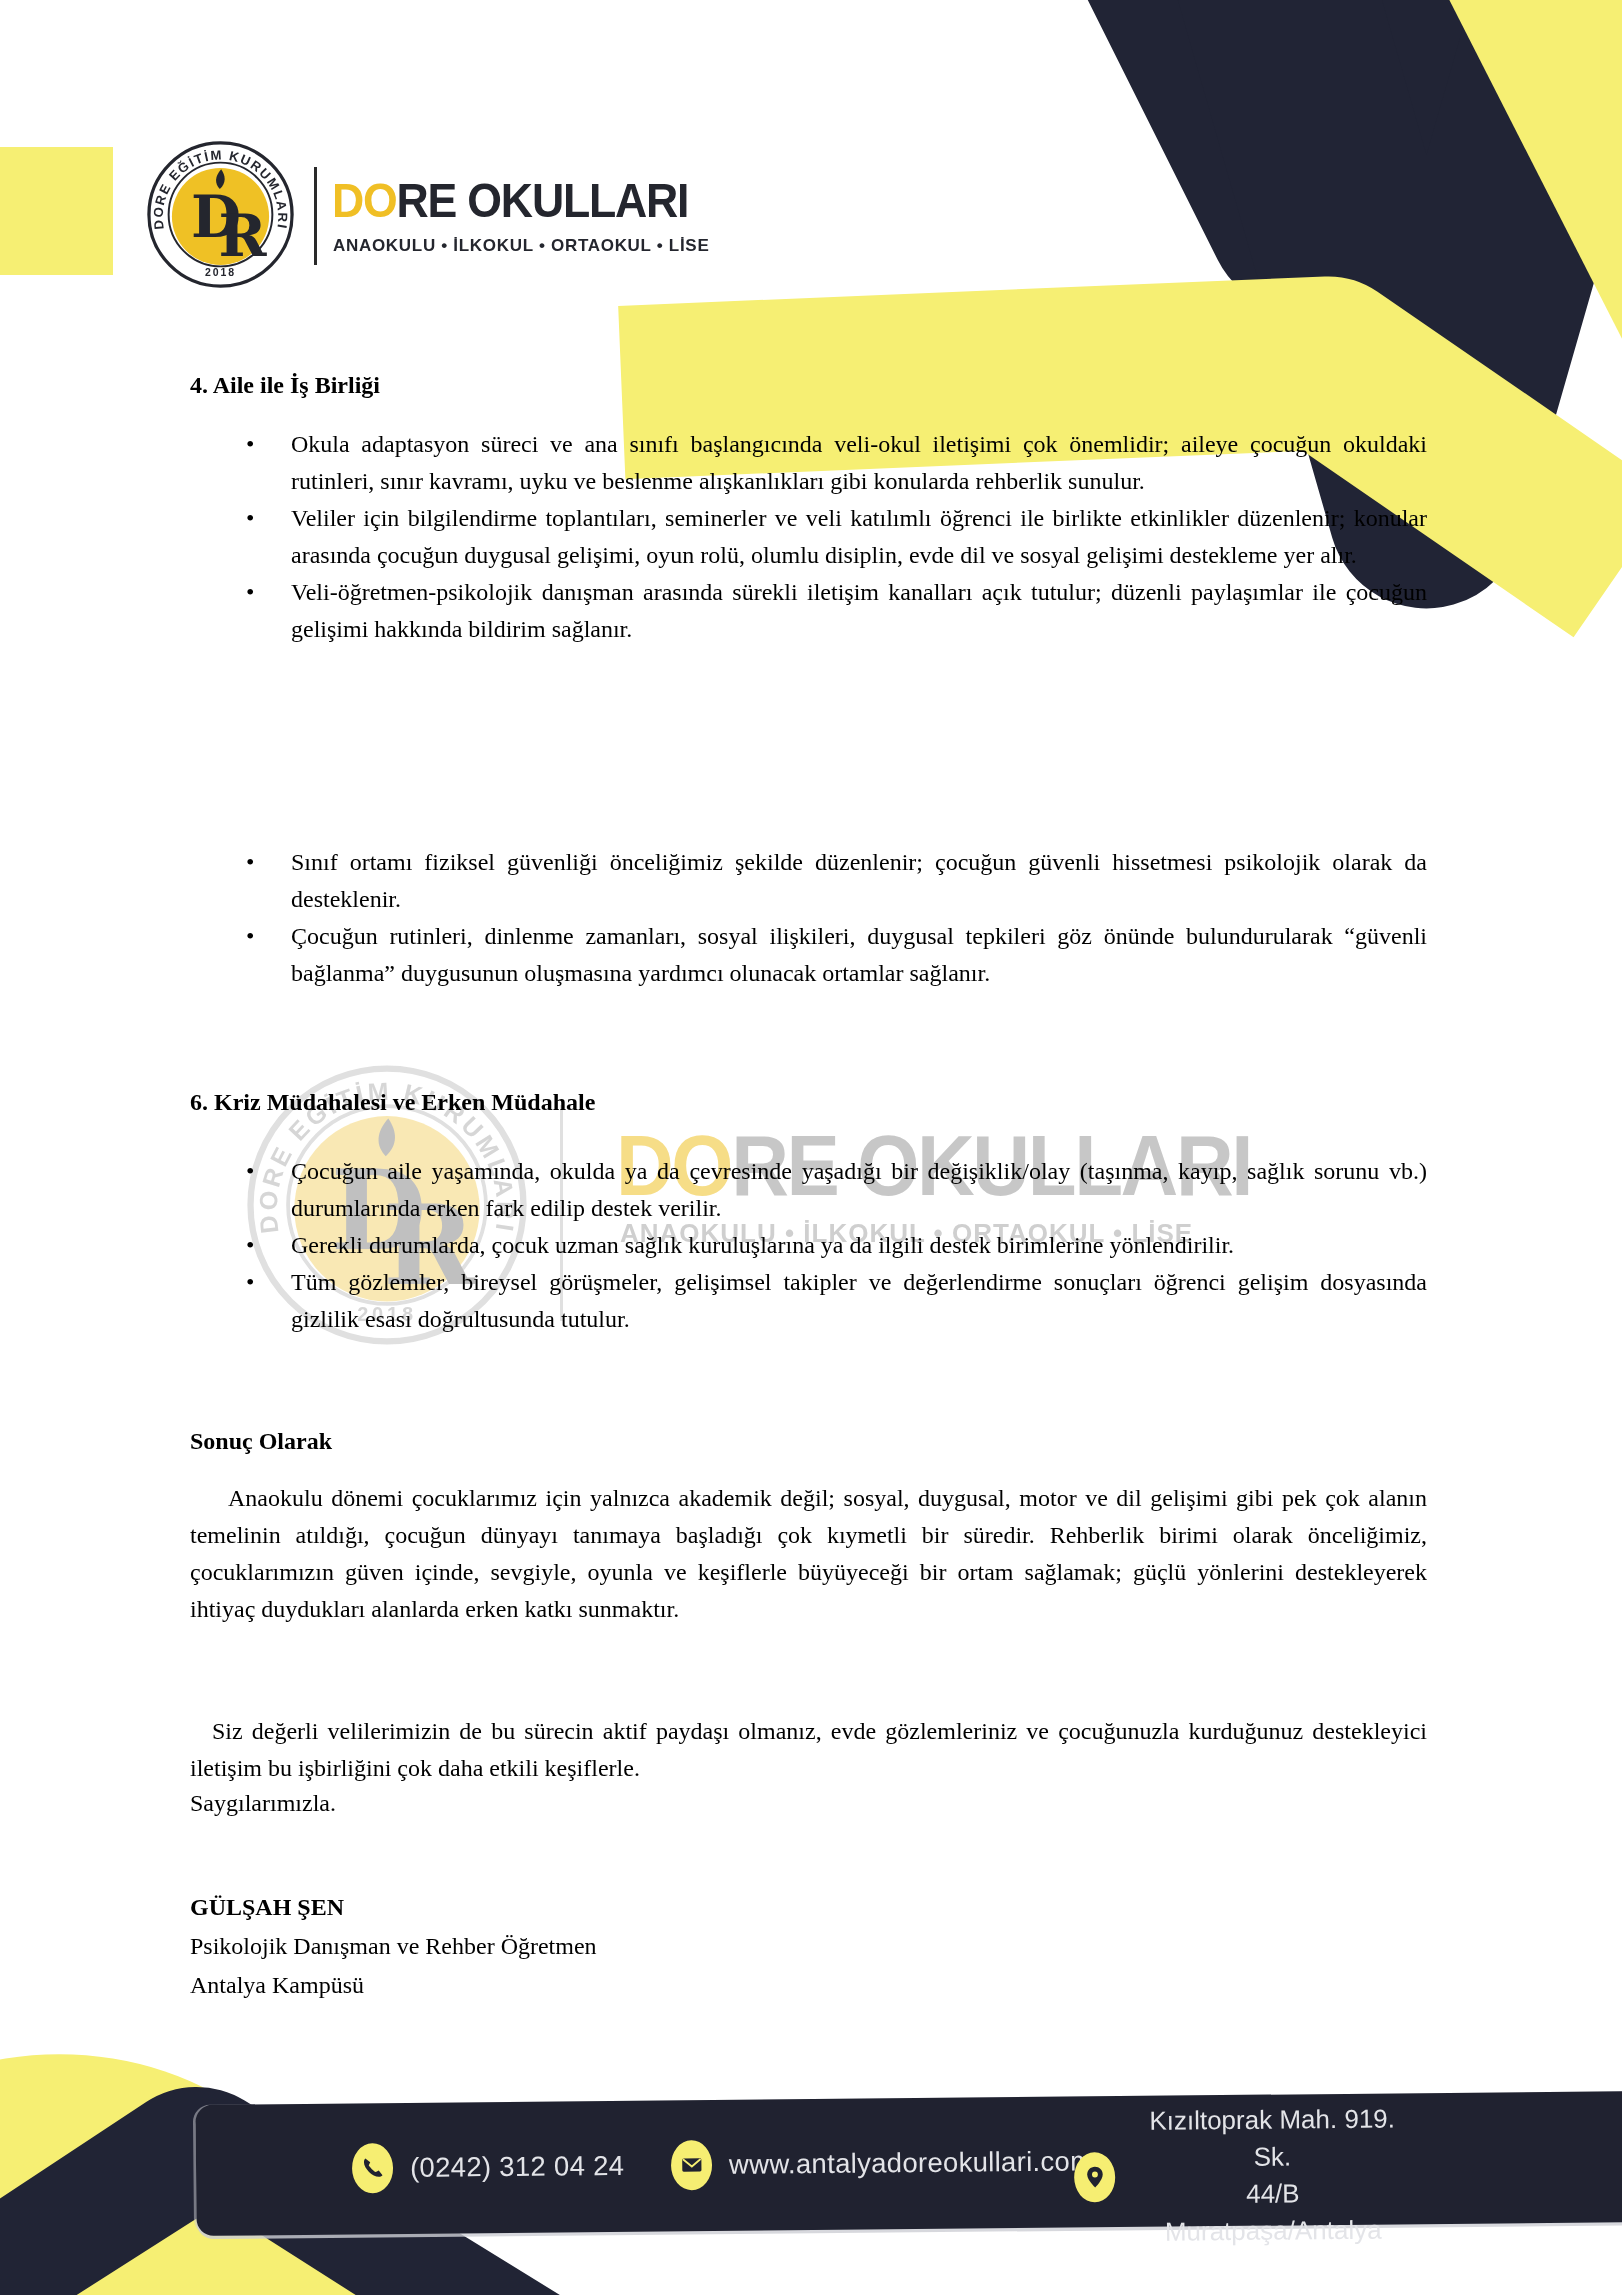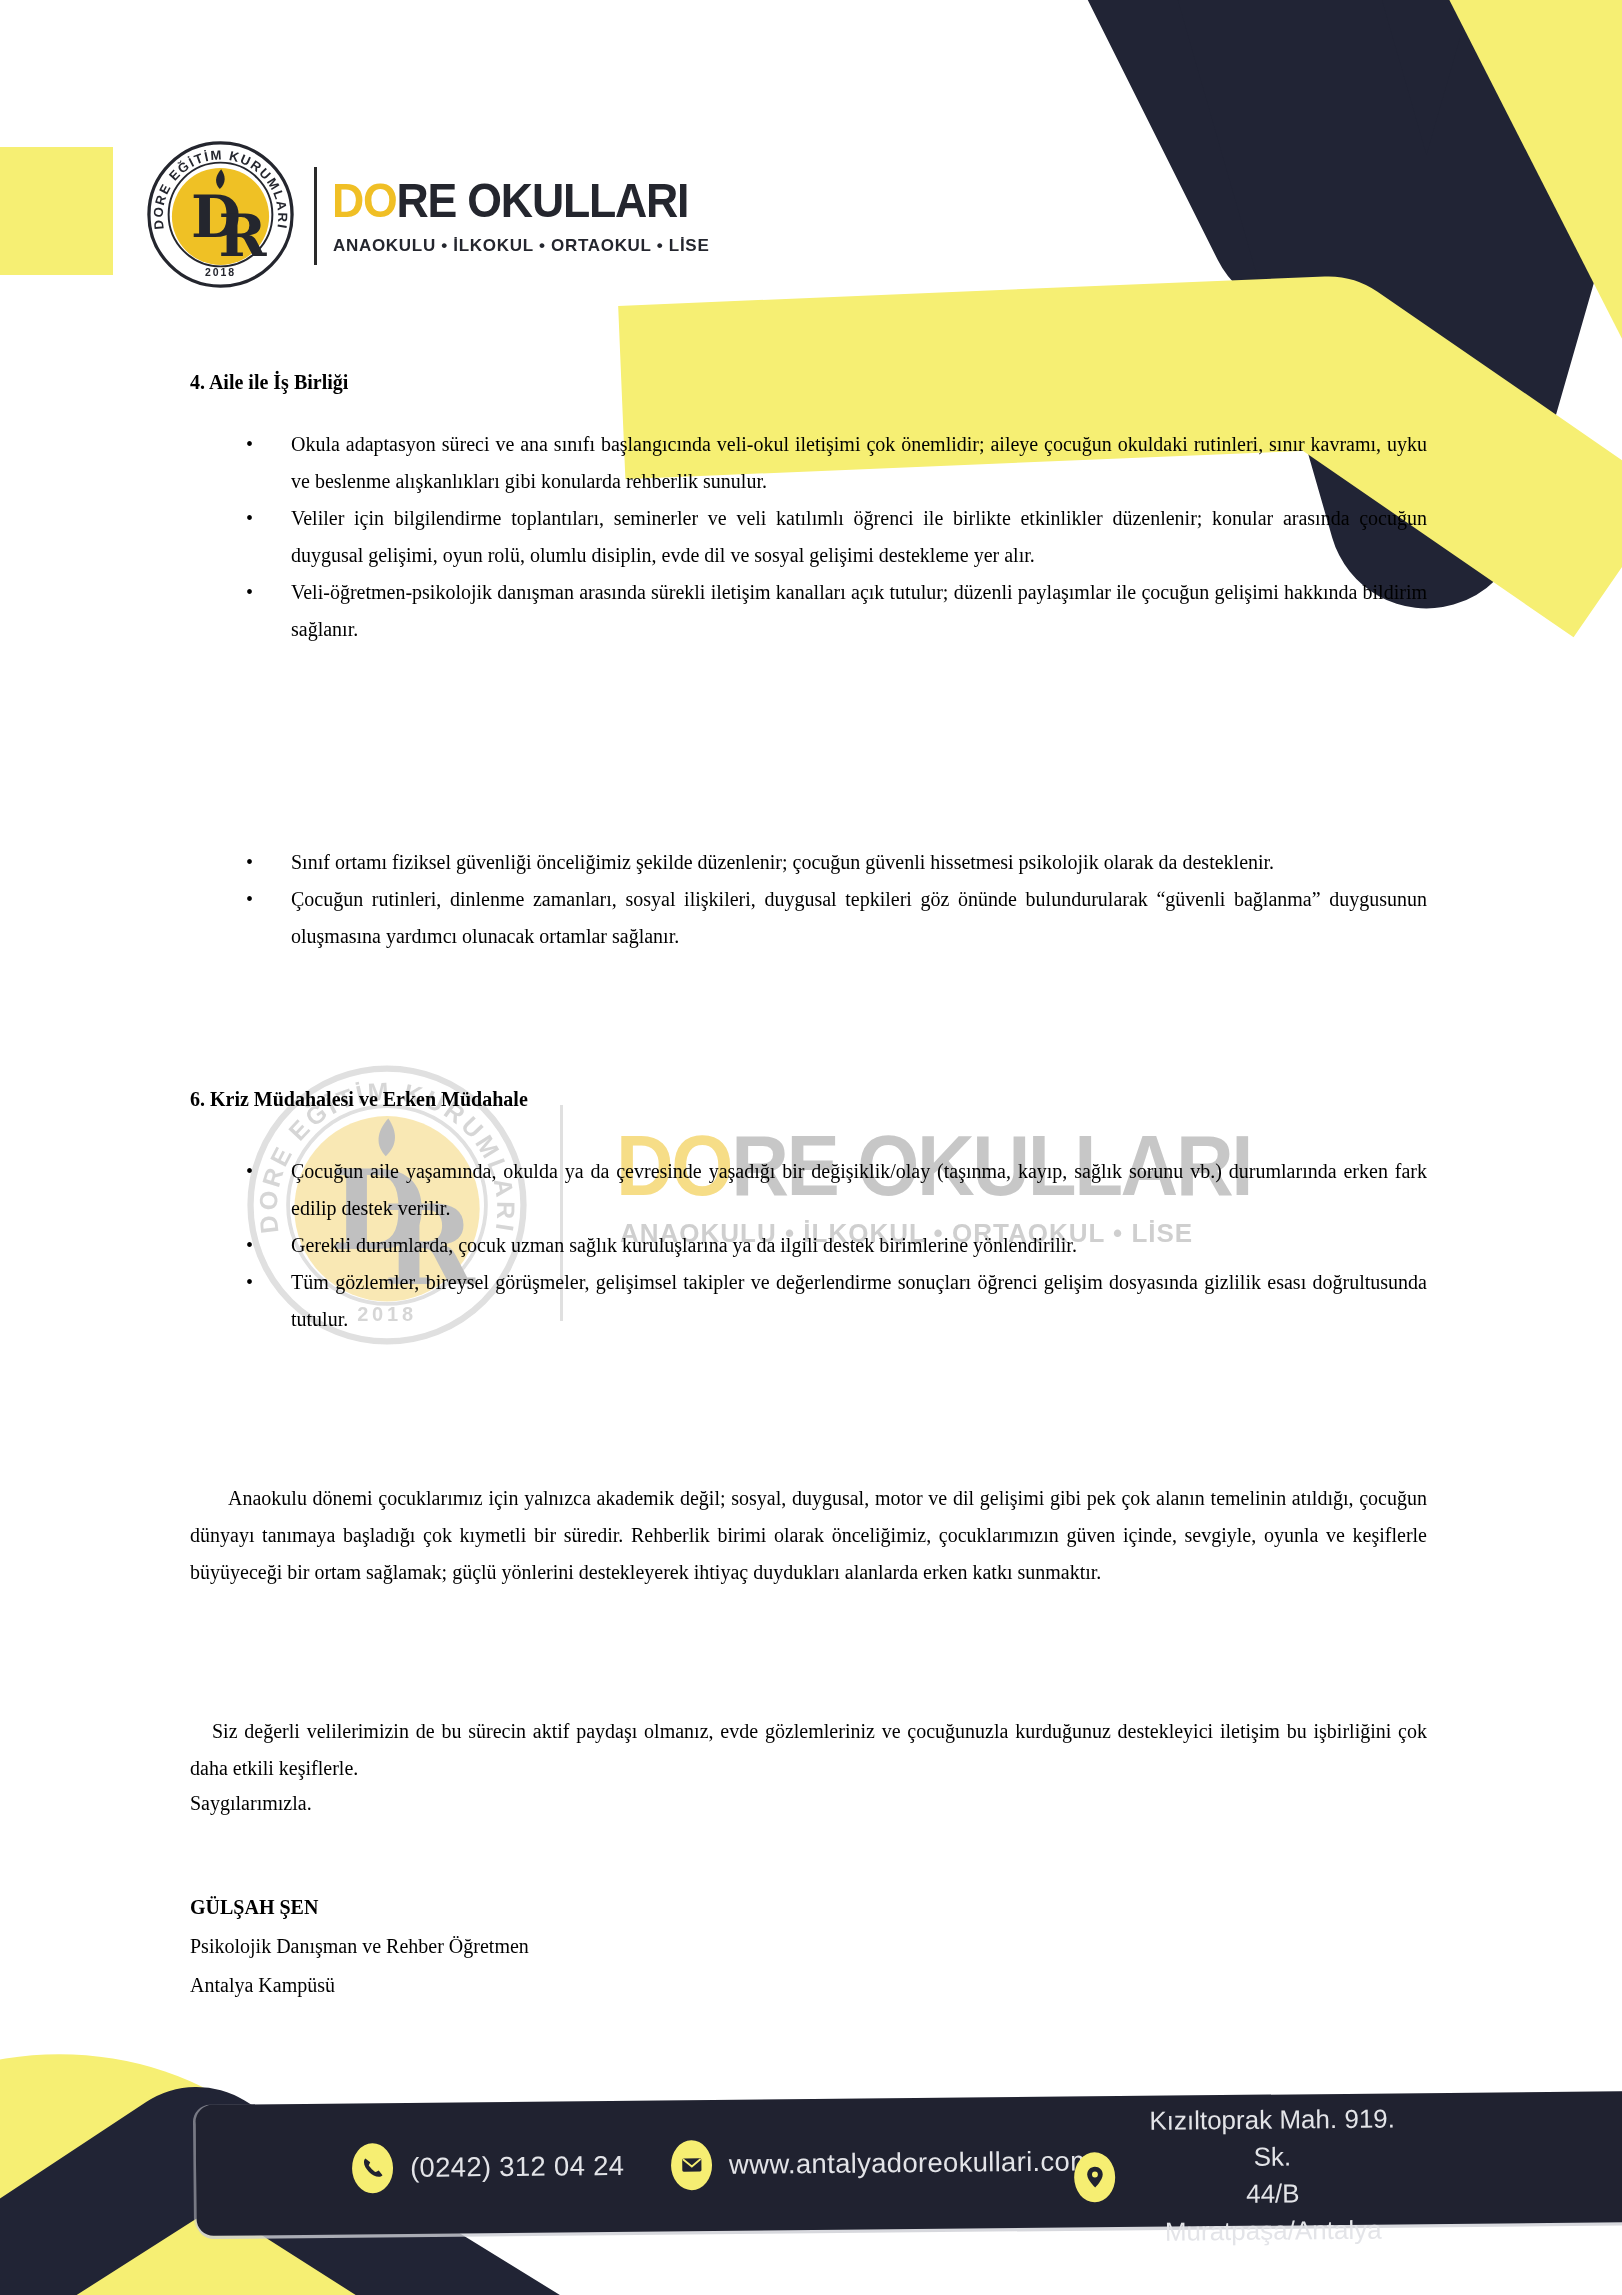--- a/index.html
+++ b/index.html
@@ -28,21 +28,21 @@
   .wm-badge { position:absolute; left:243px; top:1061px; }
   .wm-divider { position:absolute; left:560px; top:1105px; width:3.3px; height:216px; background:#c6c6c6; }
   .wm-wordmark { position:absolute; left:616px; top:1116px; white-space:nowrap;
     font-family:"Liberation Sans", sans-serif; font-weight:bold; font-size:86px; letter-spacing:-2.6px;
     transform:scaleX(.93); transform-origin:left; color:#9a9a9a; }
   .wm-wordmark .gold { color:#efc125; }
   .wm-subtitle { position:absolute; left:620px; top:1218px; white-space:nowrap;
     font-family:"Liberation Sans", sans-serif; font-weight:bold; font-size:26px; letter-spacing:1px; color:#a8a8a8; }
 
   
-  .content { position:absolute; left:190px; width:1237px; z-index:1; font-size:20px; line-height:37px; }
+  .content { position:absolute; left:190px; width:1237px; z-index:1; font-size:24px; line-height:37px; }
   .abs { position:absolute; left:190px; width:1237px; z-index:1; }
   ul.blist { margin:0; padding:0; list-style:none; }
   ul.blist li { position:relative; padding-left:101px; text-align:justify; }
   ul.blist li::before { content:"\2022"; position:absolute; left:56px; top:0; }
   .para { margin:0; text-align:justify; }
   .indent1 { text-indent:38px; }
   .indent2 { text-indent:22px; }
   .sig-name { font-weight:bold; }
   .sig { line-height:39px; }
 
@@ -142,20 +142,21 @@
     <li>Çocuğun rutinleri, dinlenme zamanları, sosyal ilişkileri, duygusal tepkileri göz önünde bulundurularak “güvenli bağlanma” duygusunun oluşmasına yardımcı olunacak ortamlar sağlanır.</li>
   </ul>
 
   <h2 class="content abs" style="top:1064px;">6. Kriz Müdahalesi ve Erken Müdahale</h2>
   <ul class="content abs blist" style="top:1153px;">
     <li>Çocuğun aile yaşamında, okulda ya da çevresinde yaşadığı bir değişiklik/olay (taşınma, kayıp, sağlık sorunu vb.) durumlarında erken fark edilip destek verilir.</li>
     <li>Gerekli durumlarda, çocuk uzman sağlık kuruluşlarına ya da ilgili destek birimlerine yönlendirilir.</li>
     <li>Tüm gözlemler, bireysel görüşmeler, gelişimsel takipler ve değerlendirme sonuçları öğrenci gelişim dosyasında gizlilik esası doğrultusunda tutulur.</li>
   </ul>
 
+  <h2 class="content abs" style="top:1403px;">Sonuç Olarak</h2>
   <p class="content abs para indent1" style="top:1480px;">Anaokulu dönemi çocuklarımız için yalnızca akademik değil; sosyal, duygusal, motor ve dil gelişimi gibi pek çok alanın temelinin atıldığı, çocuğun dünyayı tanımaya başladığı çok kıymetli bir süredir. Rehberlik birimi olarak önceliğimiz, çocuklarımızın güven içinde, sevgiyle, oyunla ve keşiflerle büyüyeceği bir ortam sağlamak; güçlü yönlerini destekleyerek ihtiyaç duydukları alanlarda erken katkı sunmaktır.</p>
   <p class="content abs para indent2" style="top:1713px;">Siz değerli velilerimizin de bu sürecin aktif paydaşı olmanız, evde gözlemleriniz ve çocuğunuzla kurduğunuz destekleyici iletişim bu işbirliğini çok daha etkili keşiflerle.</p>
   <p class="content abs para" style="top:1785px;">Saygılarımızla.</p>
 
   <div class="content abs sig" style="top:1888px;">
     <div class="sig-name">GÜLŞAH ŞEN</div>
     <div>Psikolojik Danışman ve Rehber Öğretmen</div>
     <div>Antalya Kampüsü</div>
   </div>
 

